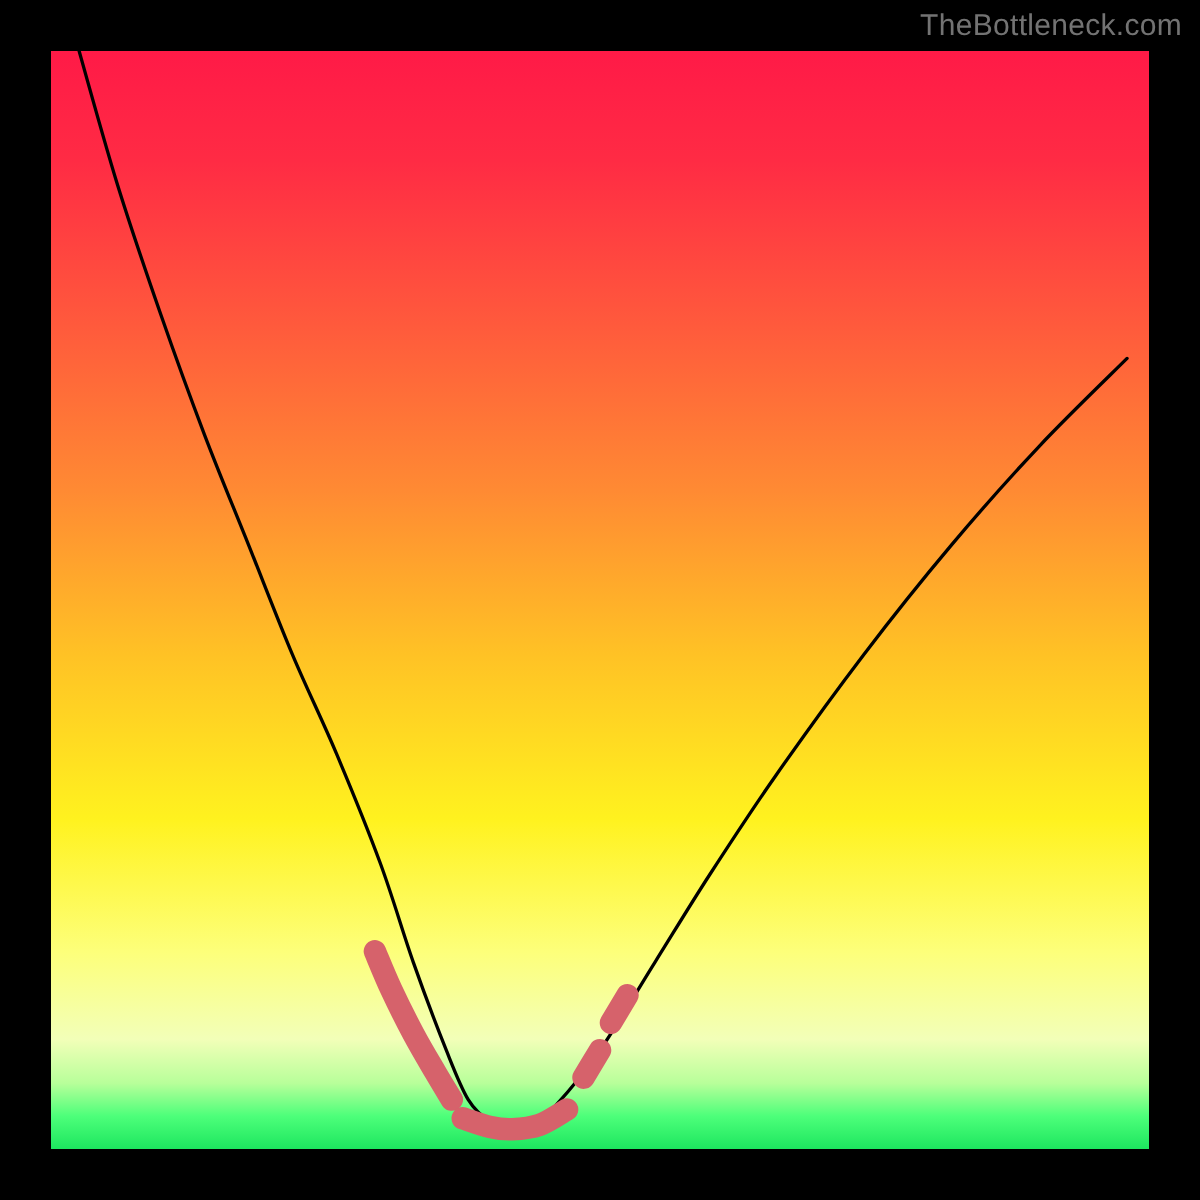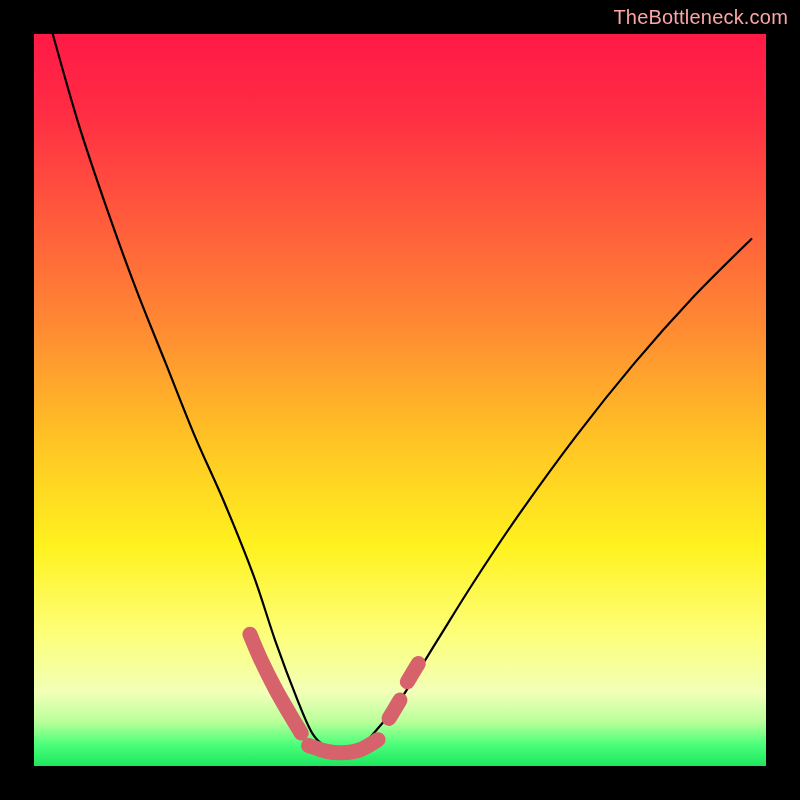--- a/index.html
+++ b/index.html
@@ -38,21 +38,21 @@
       #f2ffb8 90%,
       #b8ff9a 94%,
       #4dff7a 97%,
       #1de65f 100%
     );
   }
   .watermark {
     position: absolute;
     top: 6px;
     right: 12px;
-    color: #fca5a5;
+    color: #737373;
     font-size: 20px;
     letter-spacing: 0.2px;
     user-select: none;
   }
   svg.curve {
     position: absolute;
     left: 0;
     top: 0;
     width: 732px;
     height: 732px;

